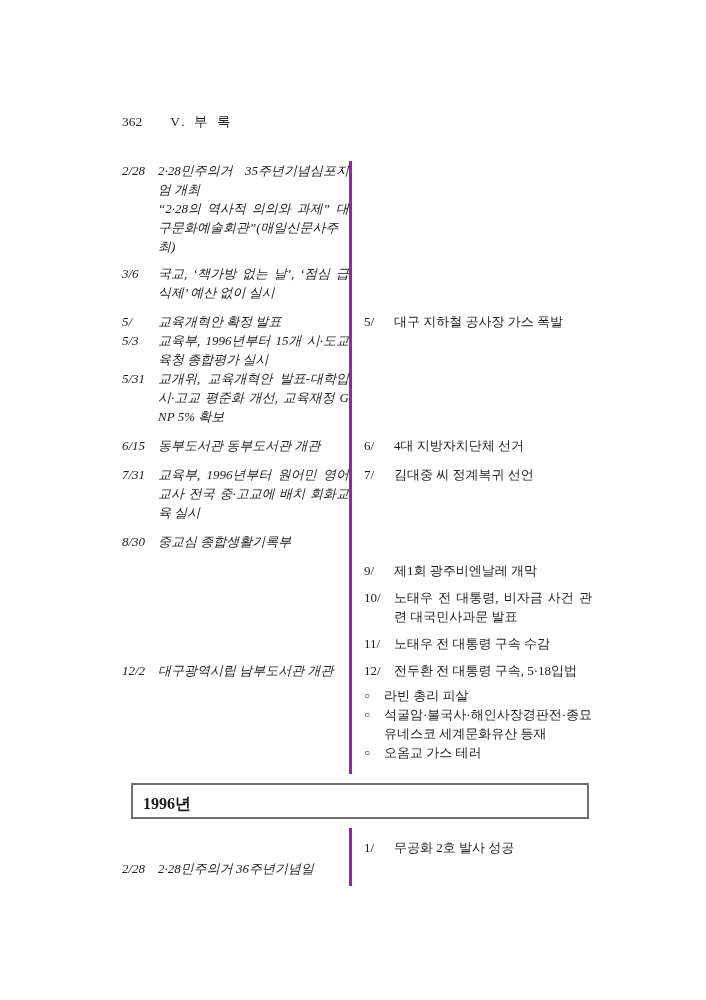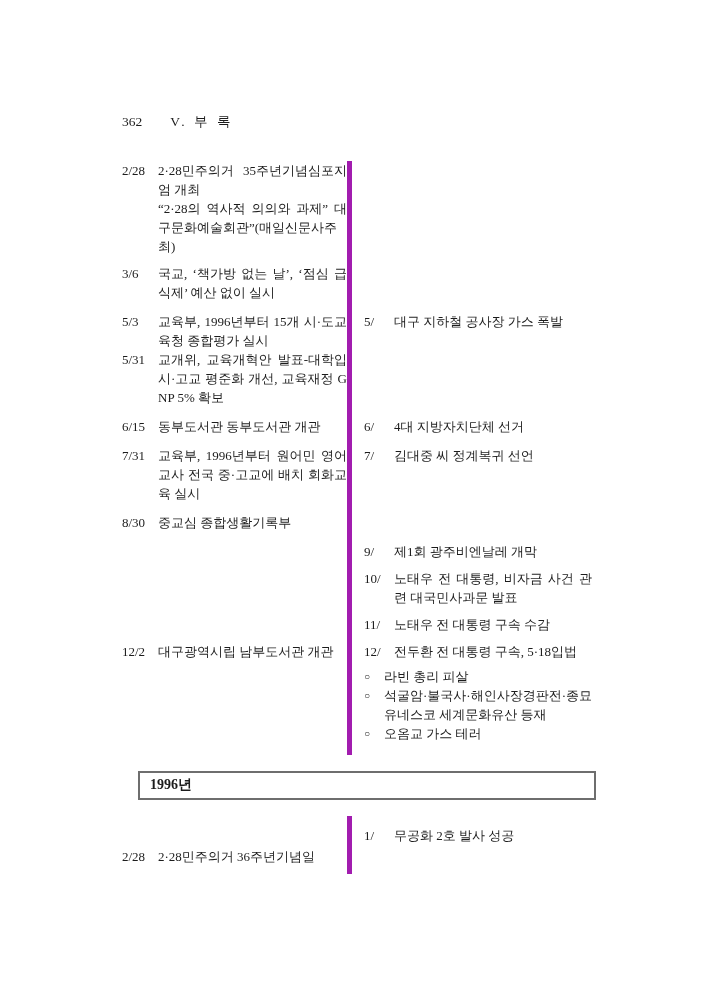--- a/index.html
+++ b/index.html
@@ -20,22 +20,23 @@
     white-space:nowrap;
   }
   .page-header .pagenum{margin-right:28px;}
   .page-header .section{letter-spacing:3px;text-align:right;}
 
   .tl-grid{
     display:grid;
     grid-template-columns:230px 240px;
   }
   .lc{
-    border-right:5px solid #a21caf;
+    border-right:3px solid #a21caf;
     box-sizing:border-box;
+    font-style:italic;
   }
   .rc{
     padding-left:12px;
     box-sizing:border-box;
   }
   .entry{
     margin:0;
     padding-left:36px;
     text-align:justify;
     word-break:break-all;
@@ -64,24 +65,24 @@
   }
   .pb6{padding-bottom:6px;}
   .pb8{padding-bottom:8px;}
   .pb10{padding-bottom:10px;}
   .pb12{padding-bottom:12px;}
 
   .year-box{
     box-sizing:border-box;
     width:458px;
     border:2px solid #6e6e6e;
-    padding:2px 10px 4px 10px;
-    margin:16px;
+    padding:9px 10px 4px 10px;
+    margin:9px;
     font-weight:bold;
-    font-size:14px;
+    font-size:16px;
   }
   .post-grid{
     display:grid;
     grid-template-columns:230px 240px;
   }
   .post-grid .lc{
     min-height:58px;
     display:flex;
     flex-direction:column;
     justify-content:flex-end;
@@ -105,20 +106,21 @@
       <p class="entry cont">“2·28의 역사적 의의와 과제” 대구문화예술회관”(매일신문사주최)</p>
     </div>
     <div class="rc pb8"></div>
 
     <div class="lc pb10">
       <p class="entry"><span class="date">3/6</span><span>국교, ‘책가방 없는 날’, ‘점심 급식제’ 예산 없이 실시</span></p>
     </div>
     <div class="rc pb10"></div>
 
     <div class="lc pb10">
+      <p class="entry"><span class="date">5/</span><span>교육개혁안 확정 발표</span></p>
       <p class="entry"><span class="date">5/3</span><span>교육부, 1996년부터 15개 시·도교육청 종합평가 실시</span></p>
       <p class="entry"><span class="date">5/31</span><span>교개위, 교육개혁안 발표-대학입시·고교 평준화 개선, 교육재정 GNP 5% 확보</span></p>
     </div>
     <div class="rc pb10">
       <p class="entry"><span class="date">5/</span><span>대구 지하철 공사장 가스 폭발</span></p>
     </div>
 
     <div class="lc pb10">
       <p class="entry"><span class="date">6/15</span><span>동부도서관 동부도서관 개관</span></p>
     </div>

